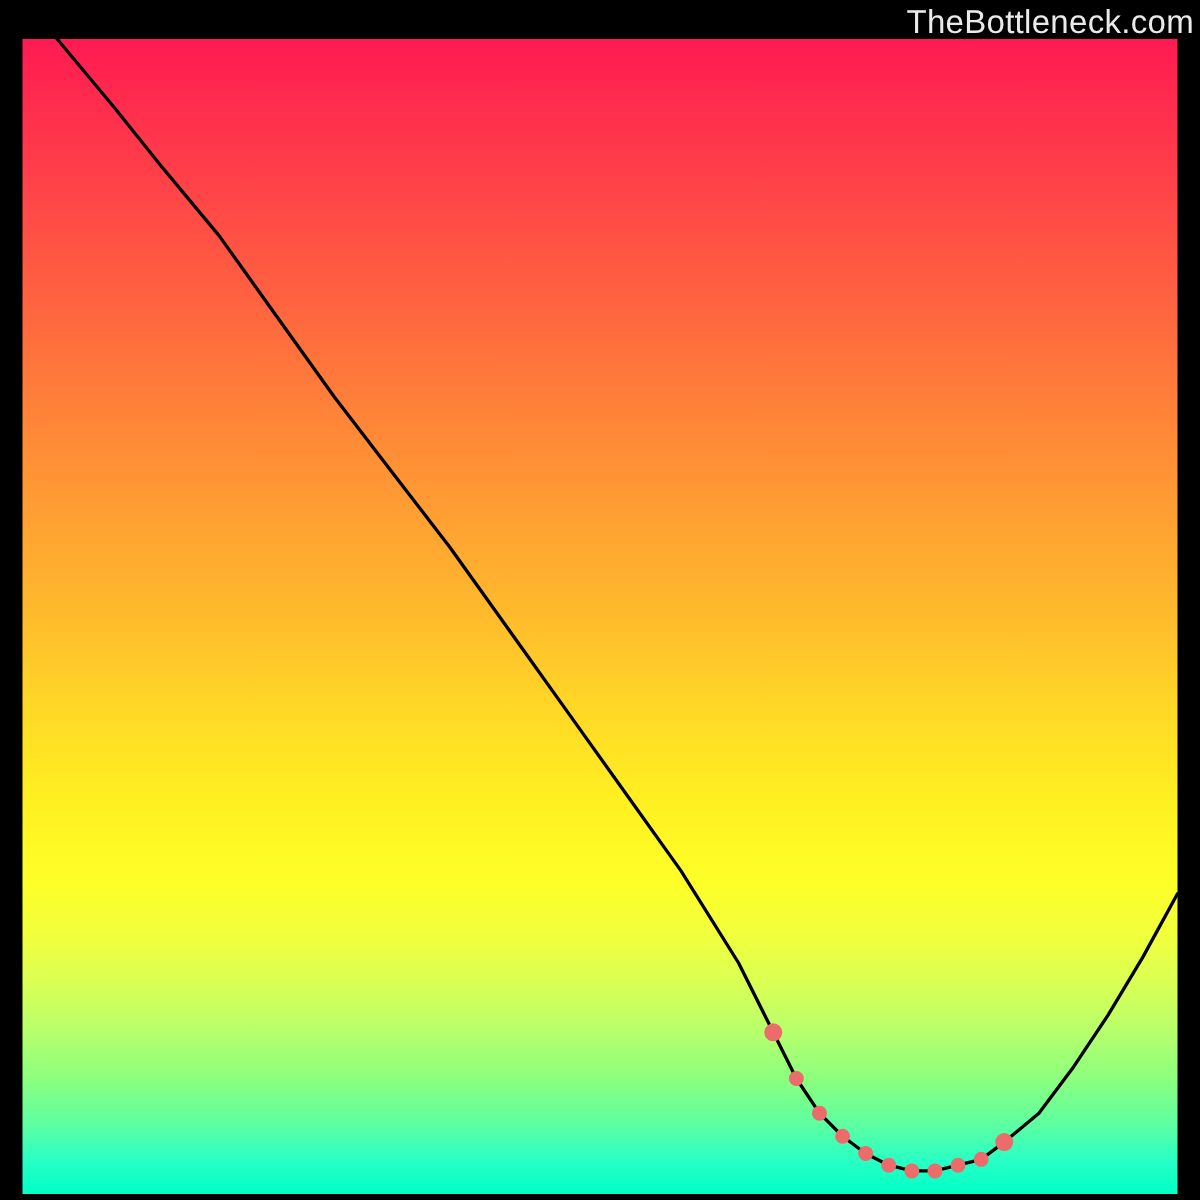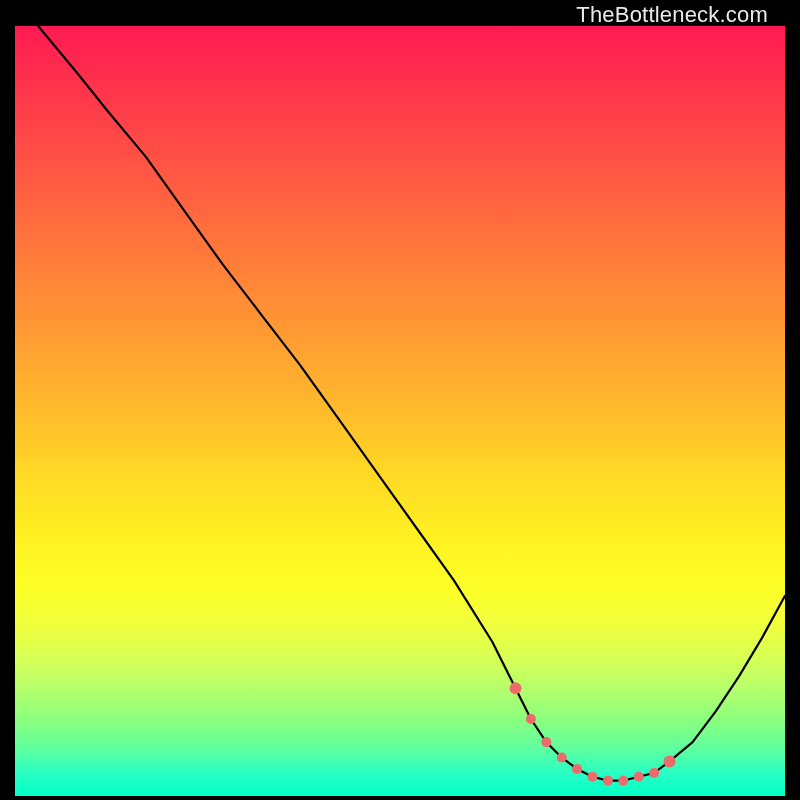--- a/index.html
+++ b/index.html
@@ -68,21 +68,21 @@
   .top-black {
     position: absolute;
     left: 0;
     top: 0;
     width: 800px;
     height: 26px;
     background: #000;
   }
   .site-credit {
     position: absolute;
-    right: 32px;
+    right: 4px;
     top: 2px;
     color: #eaeaea;
     font-size: 22px;
     font-weight: 500;
     letter-spacing: 0.2px;
   }
   svg.curve {
     position: absolute;
     left: 15px;
     top: 26px;

